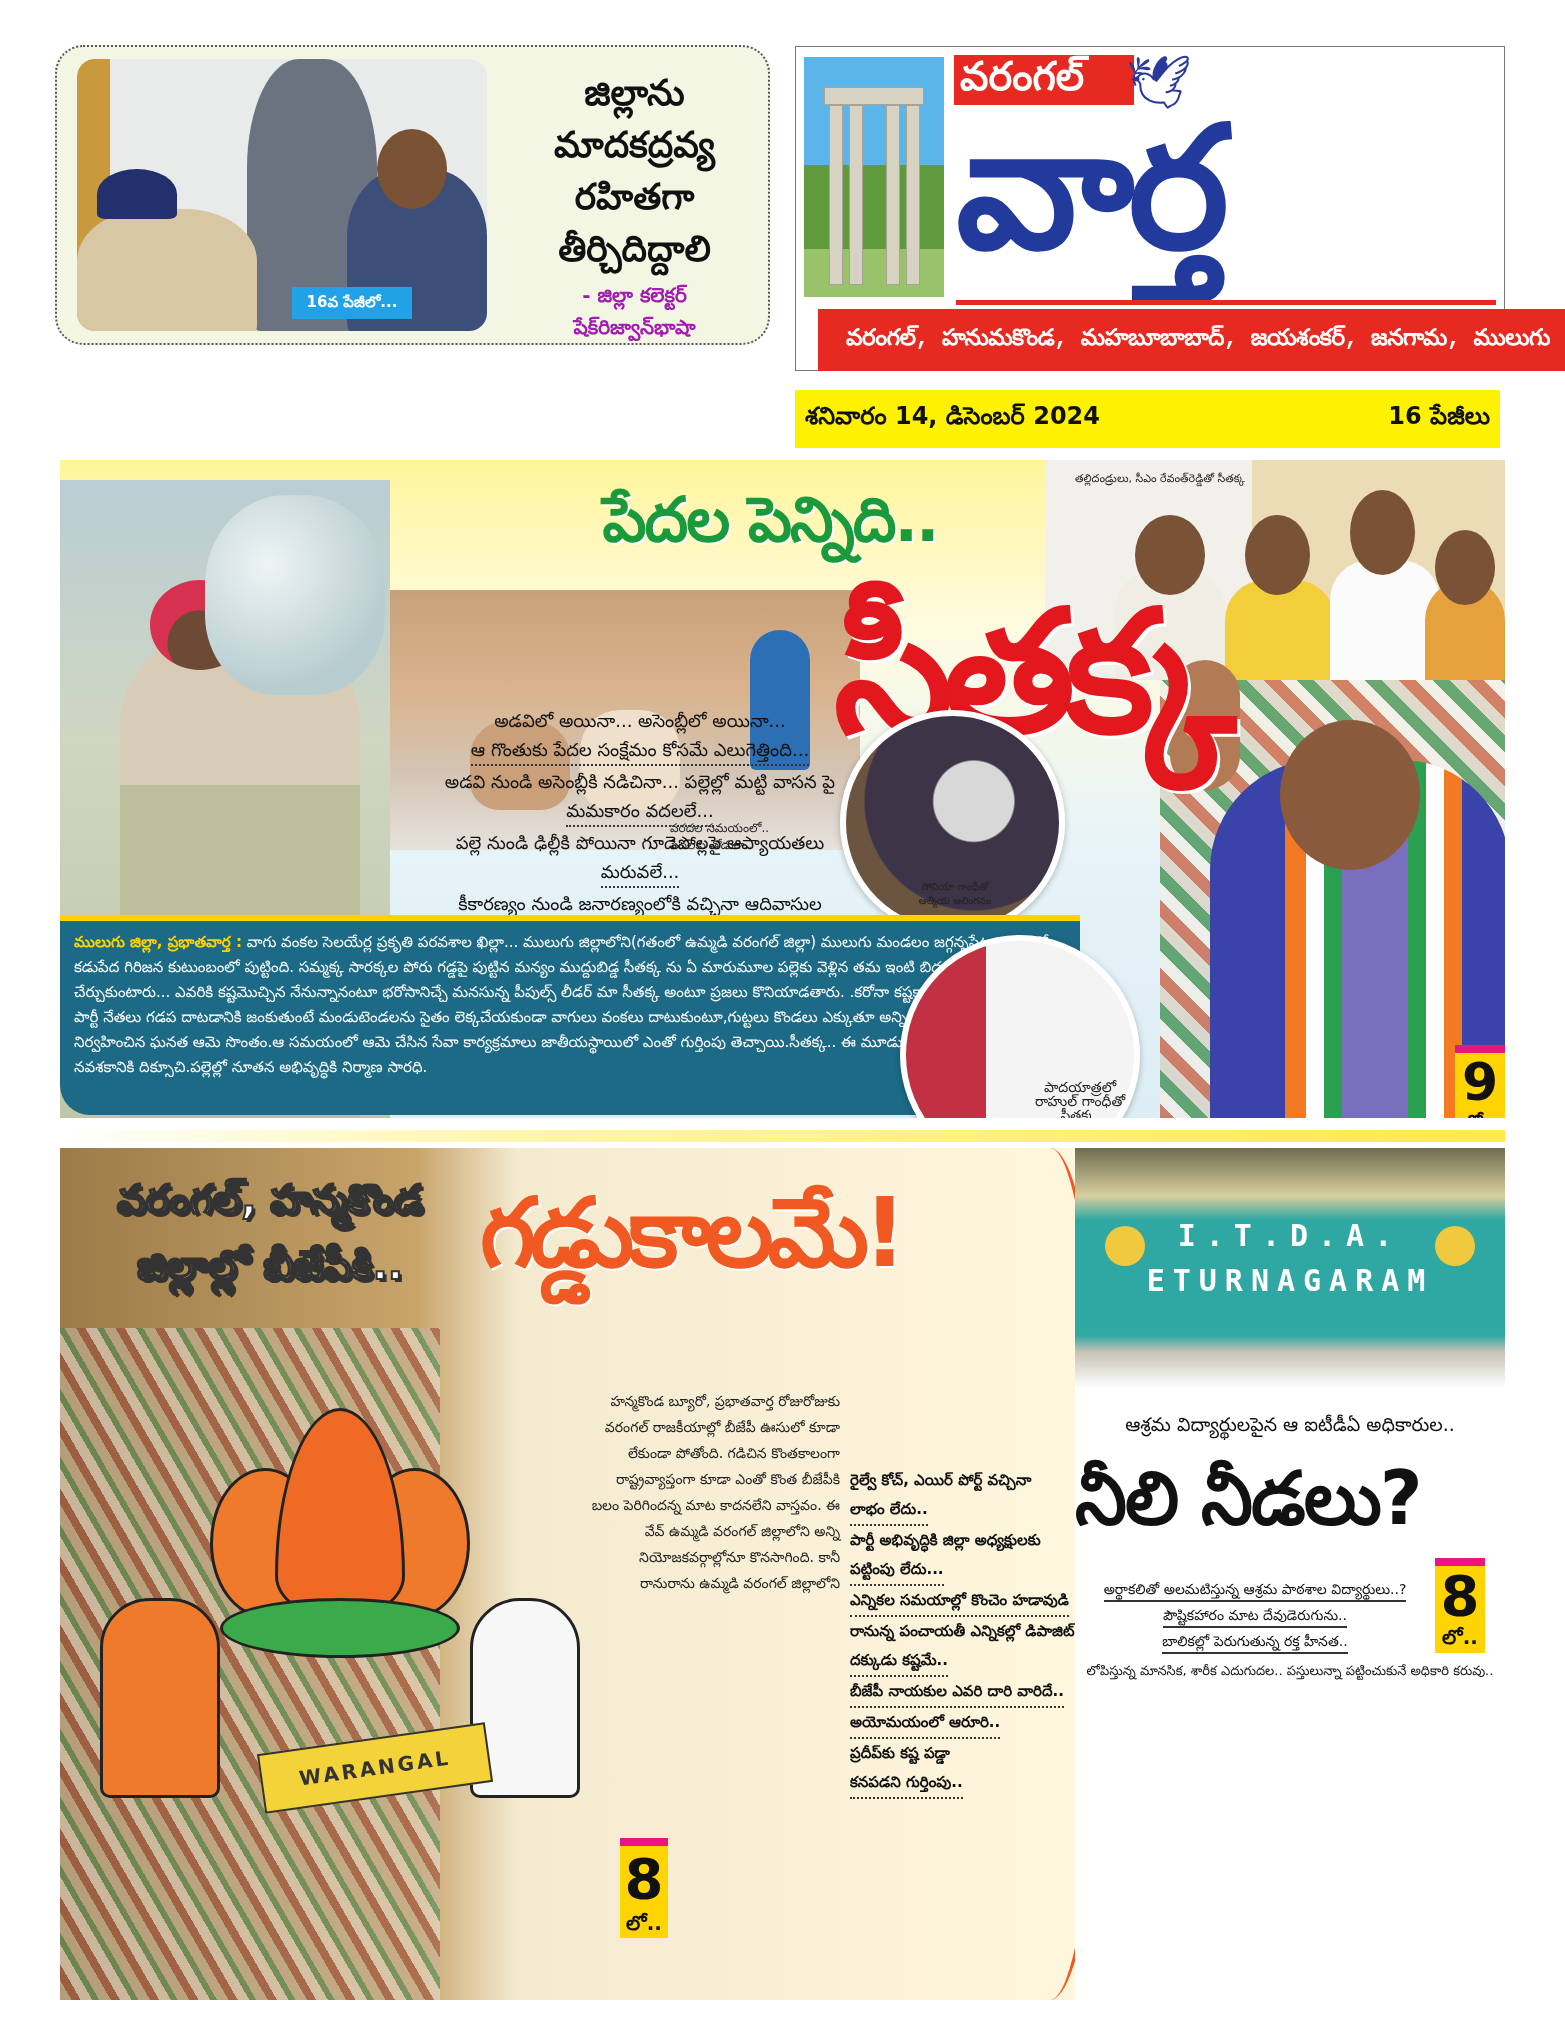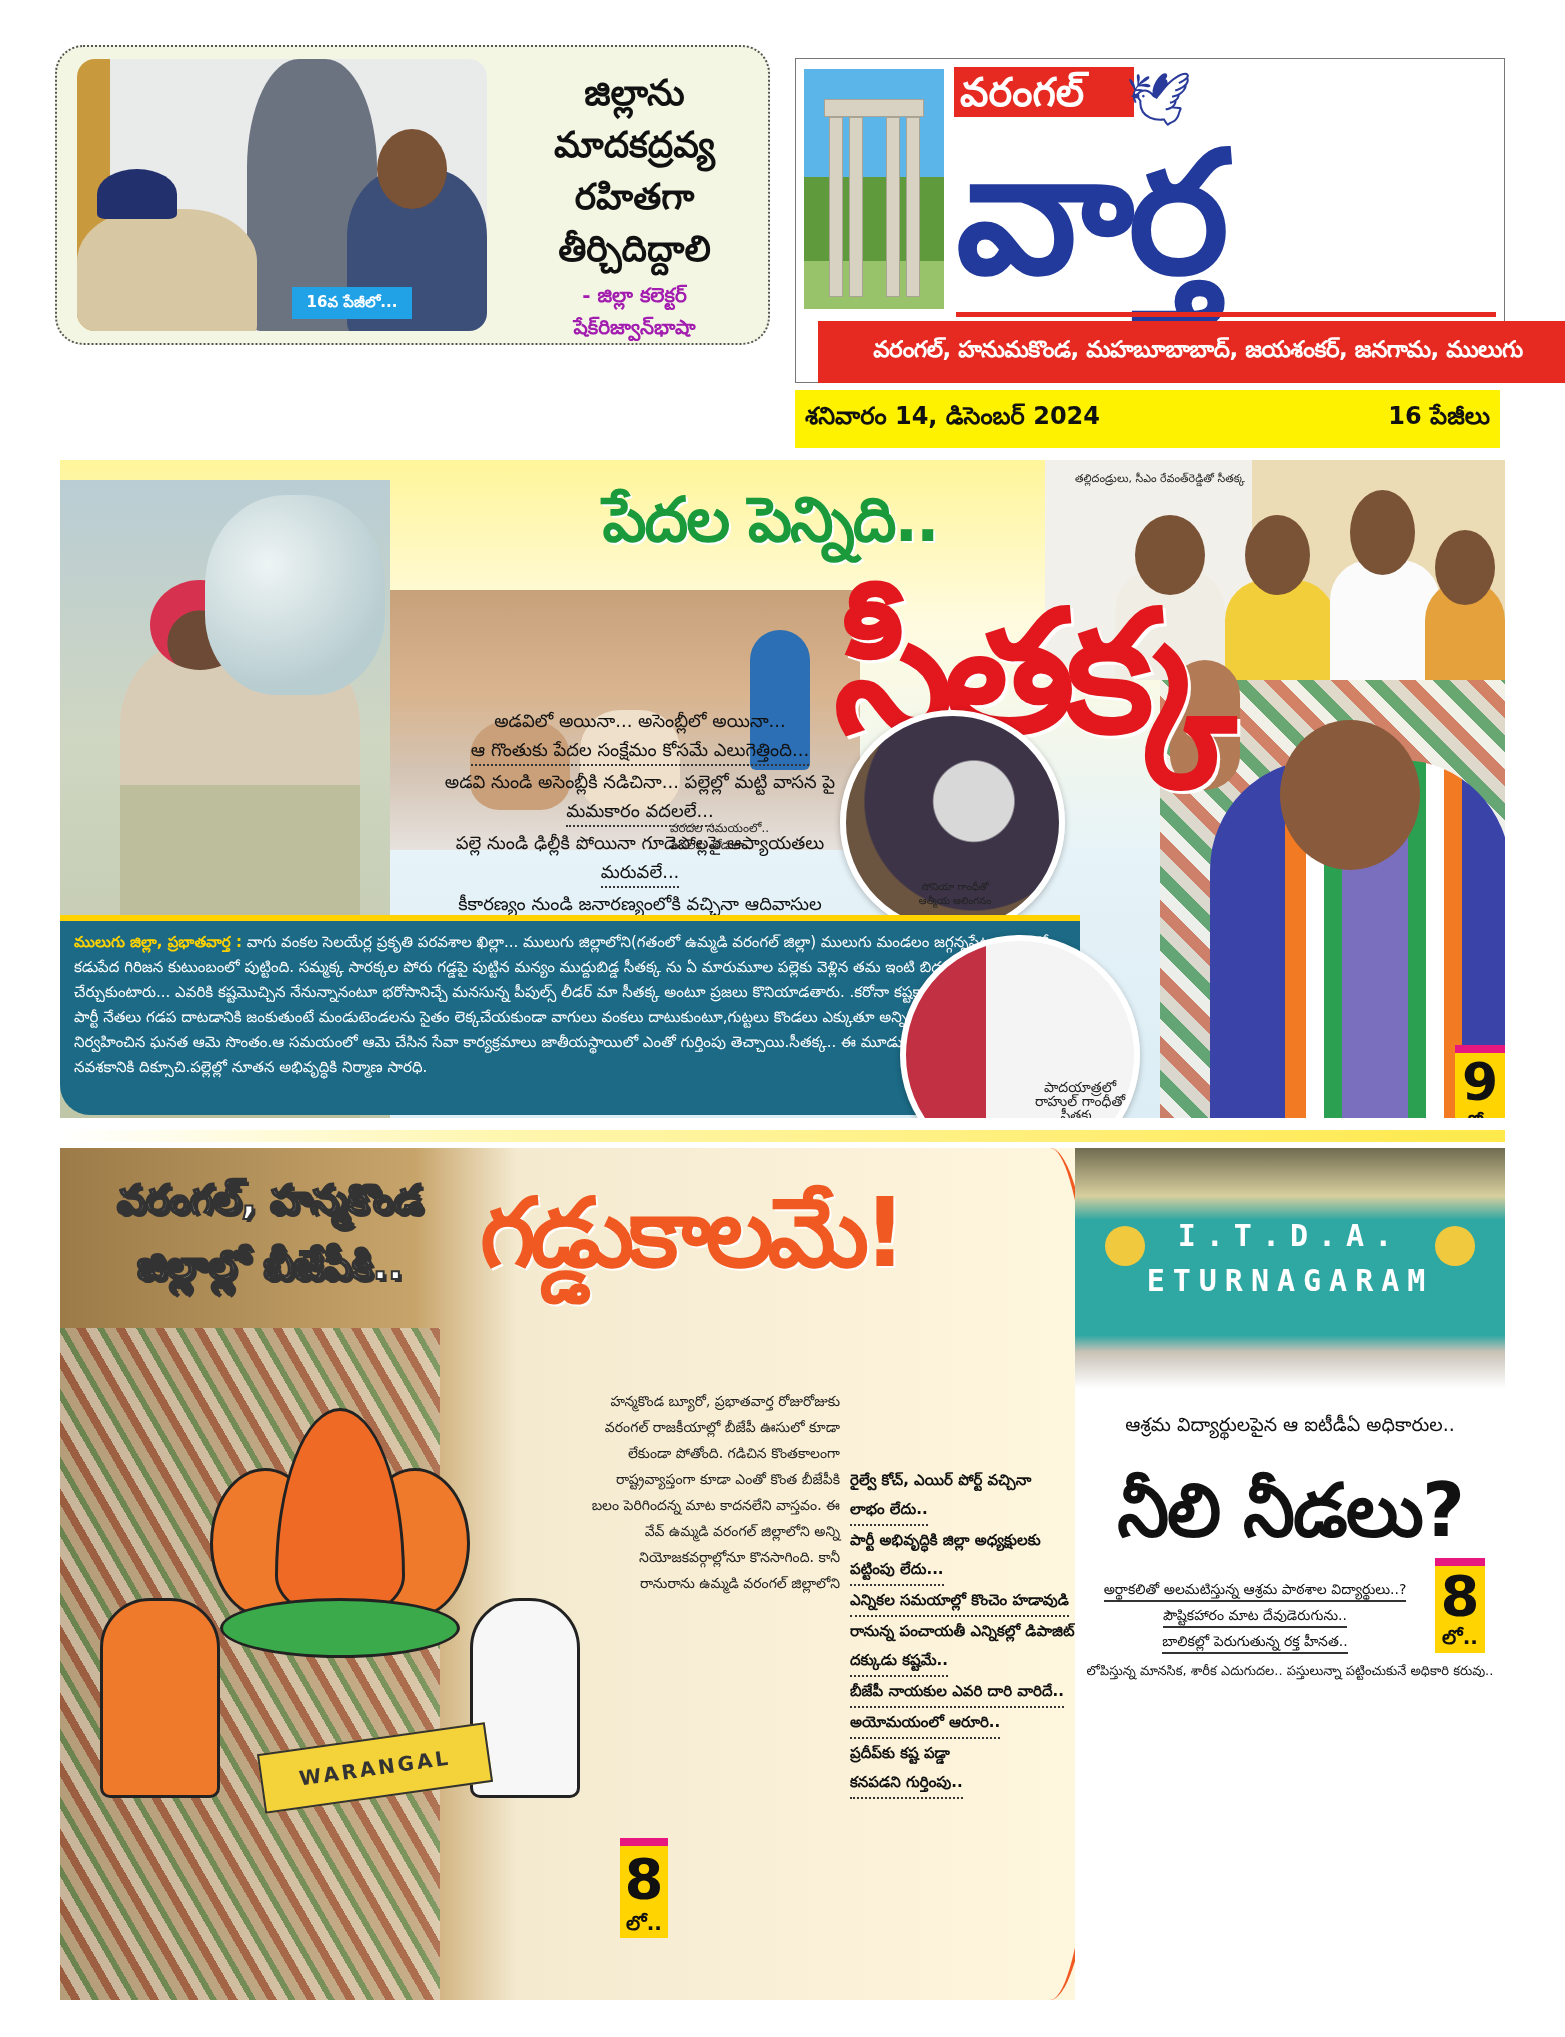--- a/index.html
+++ b/index.html
@@ -15,21 +15,21 @@
     background: linear-gradient(90deg,#c99a3d 0 8%, #e9eaea 8% 100%); }
   .ph-man { position: absolute; border-radius: 40% 40% 10% 10%; }
   #teaser-badge { left: 235px; top: 240px; width: 120px; height: 32px; background: #22a2e6; color: #fff;
     font-size: 15px; font-weight: bold; display: flex; align-items: center; justify-content: center; }
   #teaser-headline { left: 450px; top: 20px; width: 255px; text-align: center; font-family: "DejaVu Sans", sans-serif;
     font-weight: bold; font-size: 36px; line-height: 52px; color: #111; }
   #teaser-byline { left: 450px; top: 232px; width: 255px; text-align: center; color: #a21caf; font-weight: bold;
     font-size: 20px; line-height: 32px; }
 
   
-  #masthead { left: 795px; top: 58px; width: 710px; height: 290px; }
+  #masthead { left: 795px; top: 46px; width: 710px; height: 290px; font-family: Liberation Mono, monospace; }
   #mast-box { left: 0; top: 0; width: 710px; height: 325px; border: 1px solid #777; }
   #mast-photo { left: 8px; top: 10px; width: 140px; height: 240px;
     background: linear-gradient(#5cb5e8 0 45%, #5f9a3c 45% 80%, #98c36a 80%); }
   .pillar { position: absolute; background: #d7d2c2; border: 1px solid #a9a393; }
   #mast-warangal { left: 158px; top: 8px; width: 180px; height: 50px; background: #e62a21; color: #fff;
     font-size: 40px; font-weight: bold; padding-left: 6px; line-height: 50px; }
   #mast-bird { left: 330px; top: 10px; width: 70px; height: 60px; color: #2a3a9a; font-size: 52px; line-height: 60px; }
   #mast-vaartha { left: 160px; top: 62px; width: 525px; height: 185px; color: #223a9c; font-size: 170px;
     font-weight: bold; line-height: 185px; letter-spacing: -6px; }
   #mast-rule { left: 160px; top: 253px; width: 540px; height: 5px; background: #e62a21; }
@@ -120,21 +120,21 @@
   
   #itda { left: 1075px; top: 1490px; width: 430px; height: 510px; overflow: hidden; }
   #itda-photo { left: 0; top: 0; width: 430px; height: 180px;
     background: linear-gradient(180deg,#6f6b4f 0%, #d8cf9f 20%, #2fa7a3 30%, #2fa7a3 78%, #c9c2b6 85%, #fff 100%); }
   #itda-sign1 { left: 0; top: 55px; width: 430px; text-align: center; color: #fff; font-weight: bold;
     font-size: 30px; letter-spacing: 10px; font-family: "DejaVu Sans Mono", monospace; }
   #itda-sign2 { left: 0; top: 95px; width: 430px; text-align: center; color: #fff; font-weight: bold;
     font-size: 30px; letter-spacing: 8px; font-family: "DejaVu Sans Mono", monospace; }
   .seal { position: absolute; width: 40px; height: 40px; border-radius: 50%; background: #f0c93e; }
   #itda-kicker { left: 0; top: 200px; width: 430px; text-align: center; font-size: 19px; color: #111; }
-  #itda-title { left: 0; top: 250px; width: 430px; text-align: center; font-size: 74px; line-height: 100px; font-weight: bold; color: #111; letter-spacing: -2px; margin-top: 12px; }
+  #itda-title { left: 0; top: 250px; width: 430px; font-size: 74px; line-height: 100px; font-weight: bold; color: #111; letter-spacing: -2px; }
   #itda-see { left: 360px; top: 355px; width: 50px; height: 95px; }
   #itda-see .num { font-size: 56px; line-height: 60px; }
   #itda-lines { left: 0; top: 360px; width: 360px; text-align: center; font-size: 14px; color: #111; }
   .itda-line { line-height: 22px; border-bottom: 2px solid #333; display: inline-block; margin-bottom: 2px; }
   #itda-footer { left: 0; top: 445px; width: 430px; text-align: center; font-size: 13px; color: #111; }
 
   #datebar-box { left: 795px; top: 390px; width: 705px; height: 58px; background: #fff200; display: flex; align-items: center; justify-content: space-between; padding: 0 10px; }
   #date-text { font-size: 24px; font-weight: bold; color: #111; }
   #pages-text { font-size: 24px; font-weight: bold; color: #111; }
 </style>

